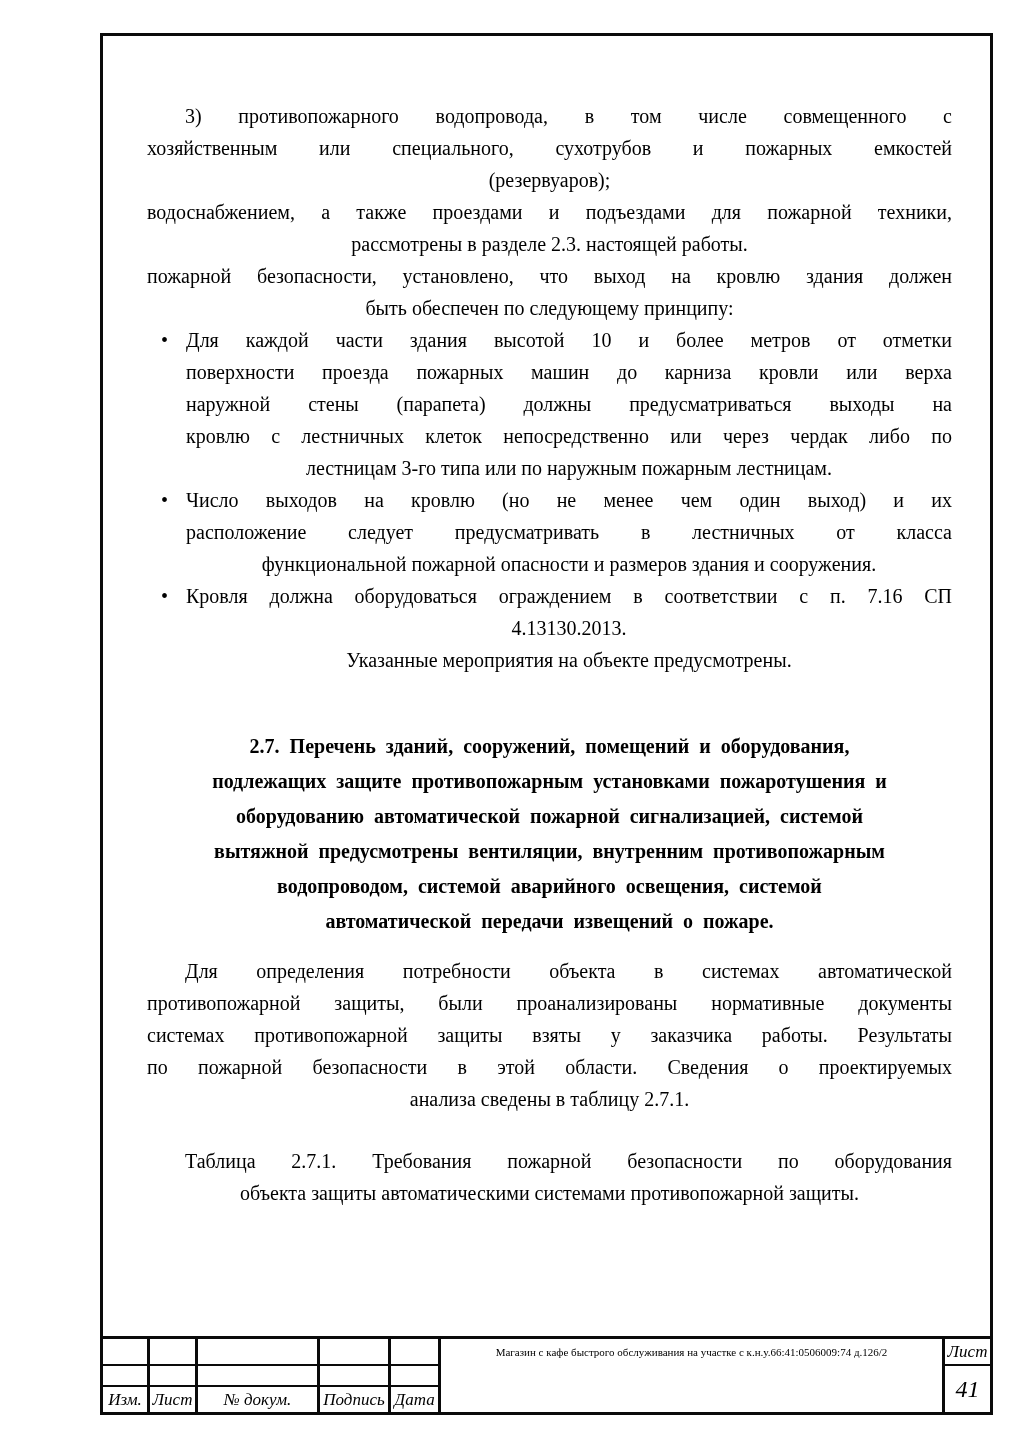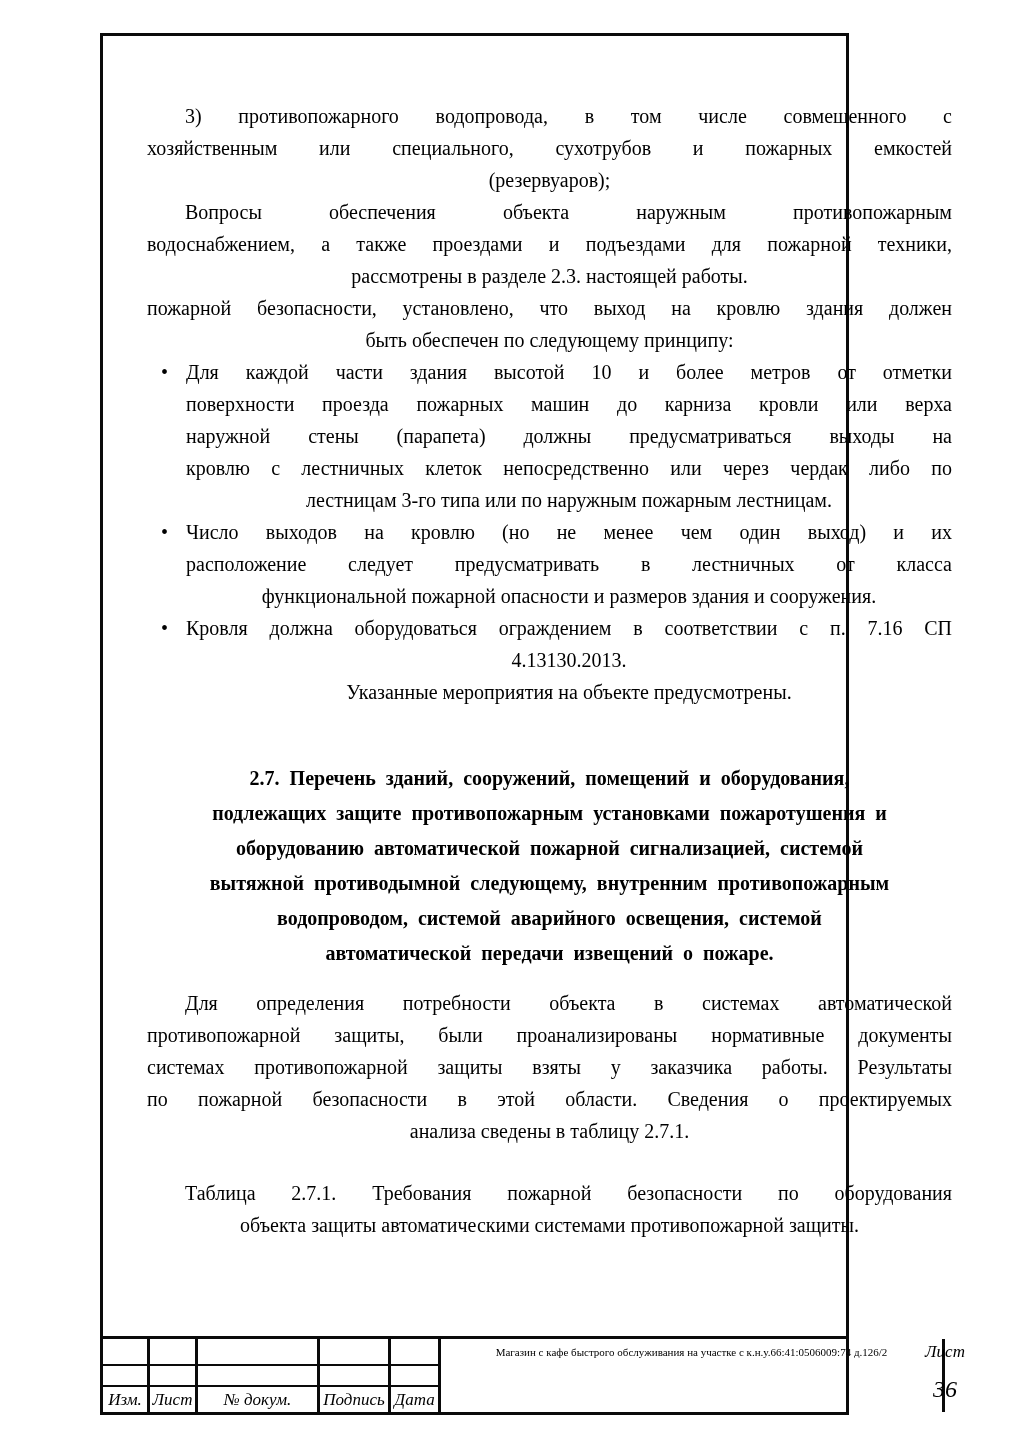--- a/index.html
+++ b/index.html
@@ -6,21 +6,21 @@
   body {
     width:1024px; height:1448px;
     background:#ffffff;
     position:relative;
     font-family:"Liberation Serif","DejaVu Serif",serif;
     color:#000;
     overflow:hidden;
   }
   .frame {
     position:absolute; left:100px; top:33px;
-    width:749px; height:1382px;
+    width:893px; height:1382px;
     border:3px solid #0a0a0a;
     box-sizing:border-box;
     background:#fff;
   }
   .content {
     position:absolute; left:44px; top:64px; width:805px;
     font-size:20px; line-height:32px;
   }
   
   .jl { text-align:justify; text-align-last:justify; text-justify:inter-word; white-space:normal; }
@@ -75,21 +75,20 @@
 <div class="frame">
   <div class="content">
 
     <div class="para">
       <div class="jl ind">3) противопожарного водопровода, в том числе совмещенного с</div>
       <div class="jl">хозяйственным или специального, сухотрубов и пожарных емкостей</div>
       <div class="ll">(резервуаров);</div>
     </div>
 
     <div class="para">
-      <div class="jl ind">Вопросы обеспечения объекта наружным противопожарным</div>
       <div class="jl">водоснабжением, а также проездами и подъездами для пожарной техники,</div>
       <div class="ll">рассмотрены в разделе 2.3. настоящей работы.</div>
     </div>
 
     <div class="para">
       <div class="jl">пожарной безопасности, установлено, что выход на кровлю здания должен</div>
       <div class="ll">быть обеспечен по следующему принципу:</div>
     </div>
 
     <ul class="blist">
@@ -110,21 +109,21 @@
         <div class="ll">4.13130.2013.</div>
       </li>
     </ul>
 
     <div class="note ll">Указанные мероприятия на объекте предусмотрены.</div>
 
     <div class="heading">
       <div class="hl">2.7. Перечень зданий, сооружений, помещений и оборудования,</div>
       <div class="hl">подлежащих защите противопожарным установками пожаротушения и</div>
       <div class="hl">оборудованию автоматической пожарной сигнализацией, системой</div>
-      <div class="hl">вытяжной противодымной следующему, внутренним противопожарным</div>
+      <div class="hl">вытяжной предусмотрены вентиляции, внутренним противопожарным</div>
       <div class="hl">водопроводом, системой аварийного освещения, системой</div>
       <div class="hl">автоматической передачи извещений о пожаре.</div>
     </div>
 
     <div class="para p4">
       <div class="jl ind">Для определения потребности объекта в системах автоматической</div>
       <div class="jl">противопожарной защиты, были проанализированы нормативные документы</div>
       <div class="jl">системах противопожарной защиты взяты у заказчика работы. Результаты</div>
       <div class="jl">по пожарной безопасности в этой области. Сведения о проектируемых</div>
       <div class="ll">анализа сведены в таблицу 2.7.1.</div>
@@ -153,15 +152,15 @@
 
     <div class="tb-label" style="left:0;   width:44px;">Изм.</div>
     <div class="tb-label" style="left:47px;  width:45px;">Лист</div>
     <div class="tb-label" style="left:95px;  width:119px;">№ докум.</div>
     <div class="tb-label" style="left:217px; width:68px;">Подпись</div>
     <div class="tb-label" style="left:288px; width:47px;">Дата</div>
 
     <div class="tb-title">Магазин с кафе быстрого обслуживания на участке с к.н.у.66:41:0506009:74 д.126/2</div>
 
     <div class="tb-sheetlabel">Лист</div>
-    <div class="tb-sheetnum">36</div>
+    <div class="tb-sheetnum">41</div>
   </div>
 </div>
 
 </body></html>

